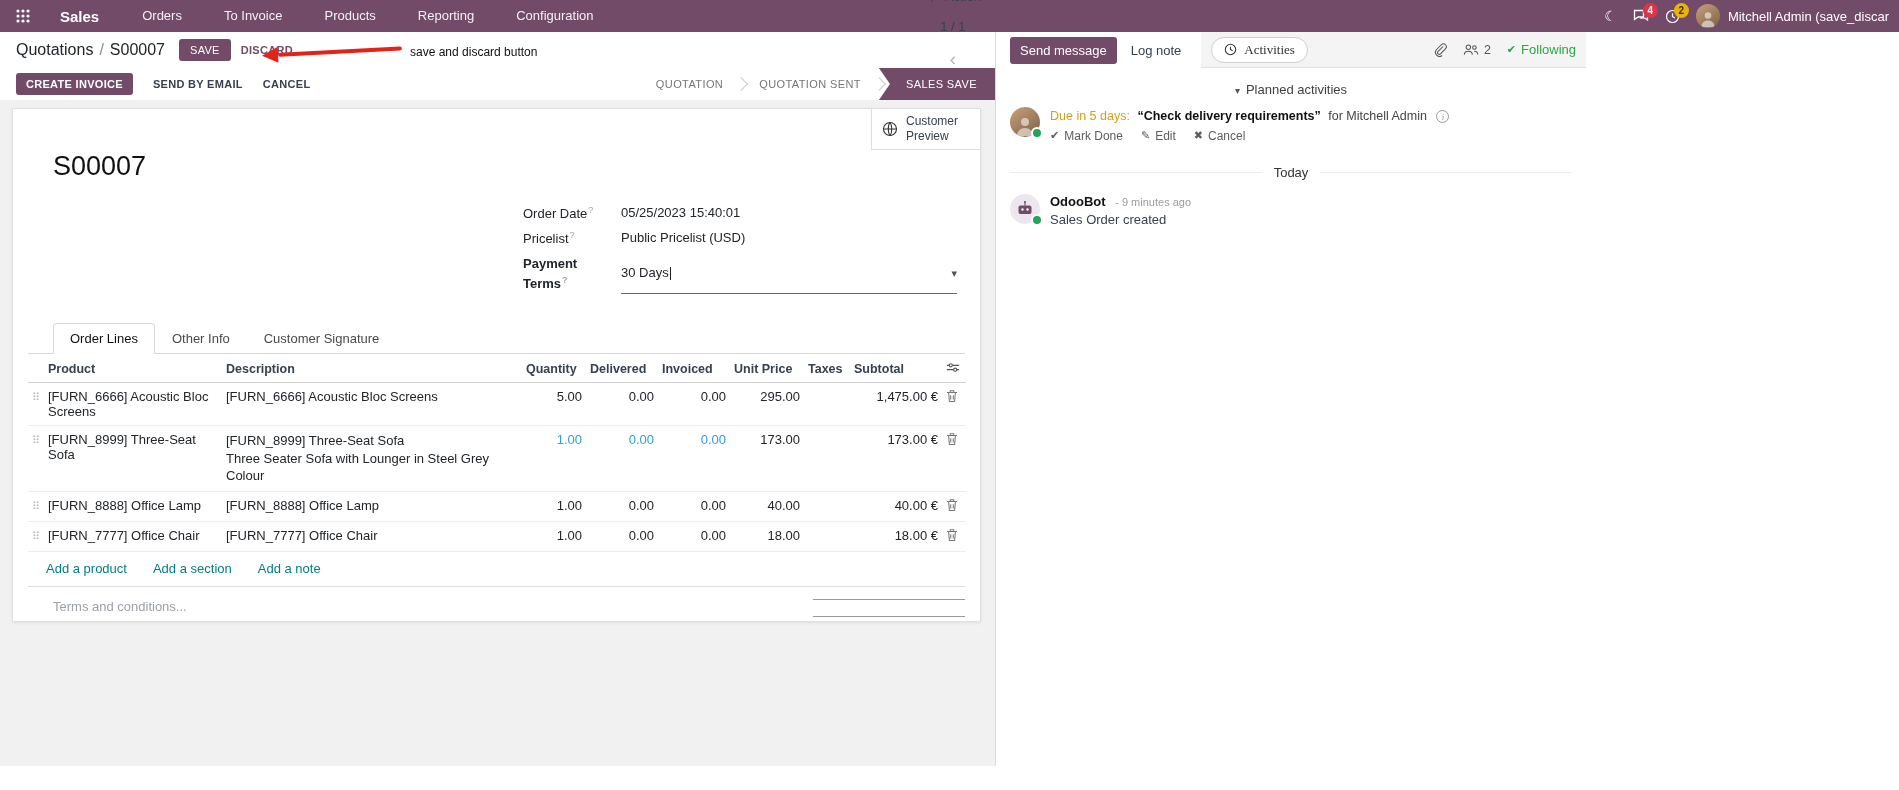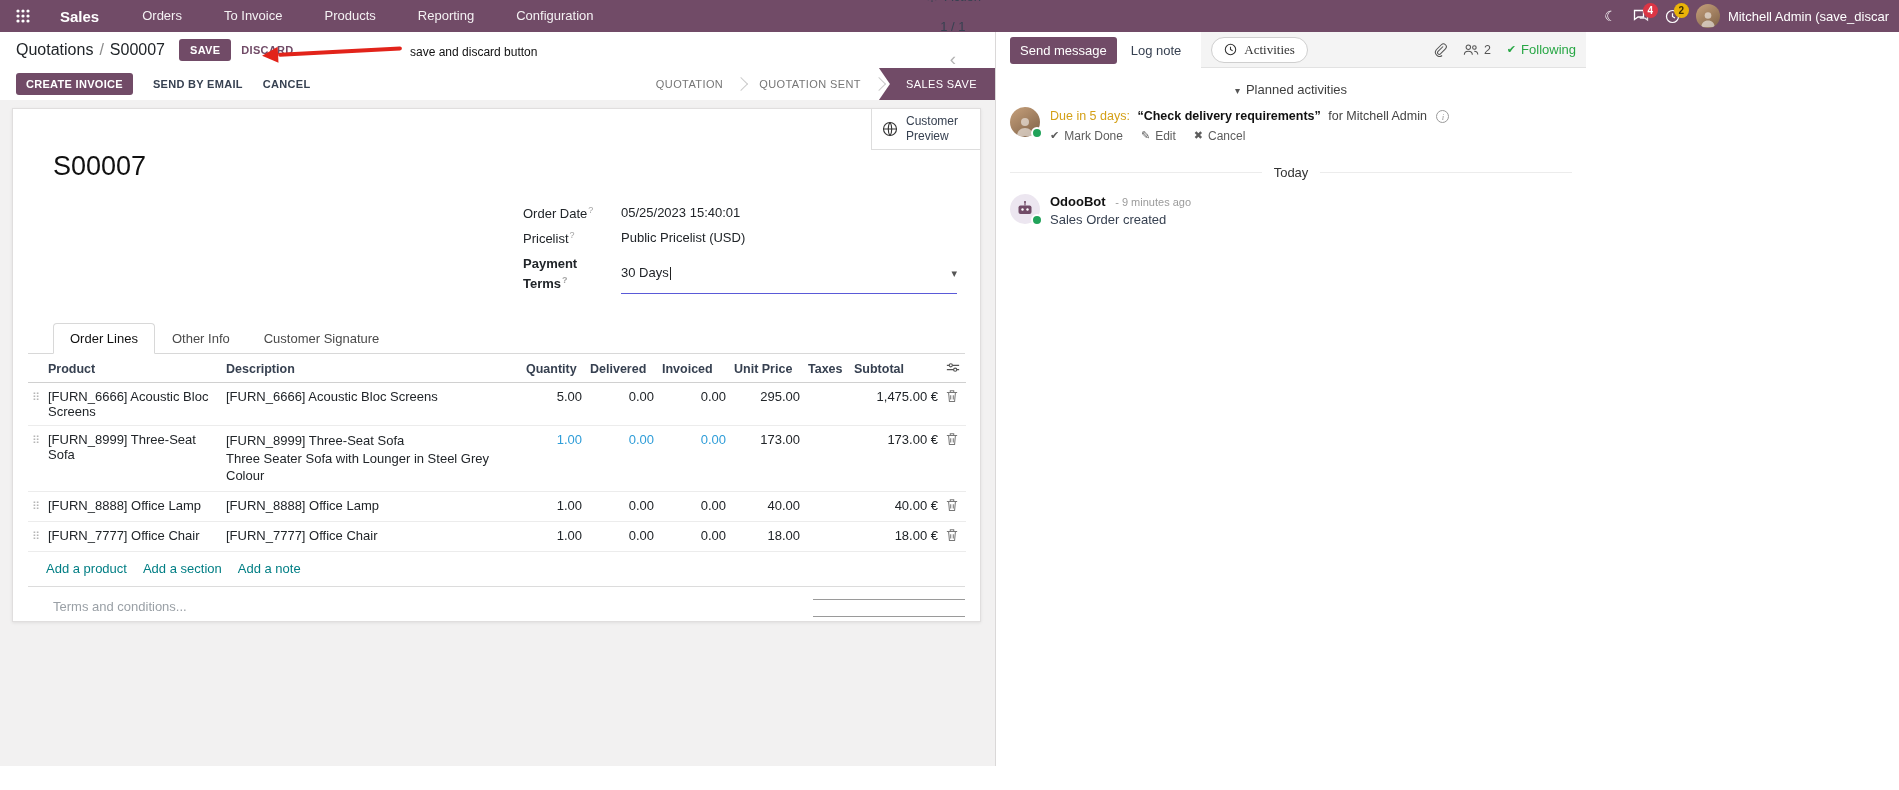--- a/index.html
+++ b/index.html
@@ -31,21 +31,21 @@
   .left-pane { width:995px; flex:0 0 995px; display:flex; flex-direction:column; background:#fff; }
   .chatter { flex:1; background:#fff; border-left:1px solid #dad8d8; }
 
   
   .control-panel { height:36px; display:flex; align-items:center; padding:0 14px 0 16px; background:#fff; }
   .breadcrumb { font-size:16px; display:flex; align-items:center; gap:6px; }
   .bc-parent { color:#212529; cursor:pointer; }
   .bc-sep { color:#8b8b8b; }
   .bc-current { color:#212529; }
   .btn-save { margin-left:14px; background:#714B67; color:#fff; border:none; border-radius:3px;
-              font-size:11px; font-weight:bold; letter-spacing:.3px; padding:5px 11px; cursor:pointer; }
+              font-size:11px; font-weight:normal; letter-spacing:.3px; padding:5px 11px; cursor:pointer; }
   .btn-discard { margin-left:10px; background:none; border:none; color:#714B67; font-size:11px;
                  font-weight:bold; letter-spacing:.3px; cursor:pointer; }
   .cp-right { margin-left:auto; display:flex; align-items:center; gap:15px; color:#374151;flex-direction:column; }
   .cp-tool { display:flex; align-items:center; gap:6px; cursor:pointer; font-size:13px; }
   .pager-val { font-size:13px; color:#374151; }
   .pg-chev { font-size:19px; color:#b4b4b4; line-height:1; cursor:pointer; padding:0 2px; }
   .btn-new { background:#fff; border:1px solid #b9c2ef; color:#3e53c7; border-radius:3px;
              font-size:13px; padding:4px 13px; cursor:pointer; }
 
   
@@ -96,21 +96,21 @@
   table.olines { width:100%; border-collapse:collapse; table-layout:fixed; margin-top:2px; }
   .olines th { font-size:12.5px; font-weight:bold; color:#374151; padding:6px 4px; border-bottom:1px solid #d0d0d0; text-align:left; }
   .olines td { font-size:13px; padding:6px 4px; border-bottom:1px solid #ececec; vertical-align:top; }
   .num { text-align:right; }
   .drag { color:#b5b5b5; font-size:11px; cursor:grab; }
   .cell-blue { color:#2f9dd8; }
   .trash-btn { color:#777; cursor:pointer; display:inline-flex; }
   .opt-cols { color:#555; cursor:pointer; display:inline-flex; }
   .desc2 { line-height:1.35; }
 
-  .add-links { display:flex; gap:16px; padding:9px 0 10px 18px; border-bottom:1px solid #dcdcdc; }
+  .add-links { display:flex; gap:26px; padding:9px 0 10px 18px; border-bottom:1px solid #dcdcdc; }
   .add-links span { color:#017e84; cursor:pointer; }
 
   .sheet-bottom { display:flex; justify-content:space-between; padding:12px 0 0 25px; }
   .terms { color:#9aa0a6; cursor:text; }
   .total-box { width:152px; border-top:1px solid #9a9a9a; border-bottom:1px solid #9a9a9a;
                padding:8px 2px; display:flex; justify-content:space-between; align-items:baseline; }
 
   
   .chatter-top { width:590px; height:36px; display:flex; align-items:center; padding-left:14px; }
   .btn-send { background:#714B67; color:#fff; border:none; border-radius:3px; font-size:13px; padding:6px 10px; cursor:pointer; }

